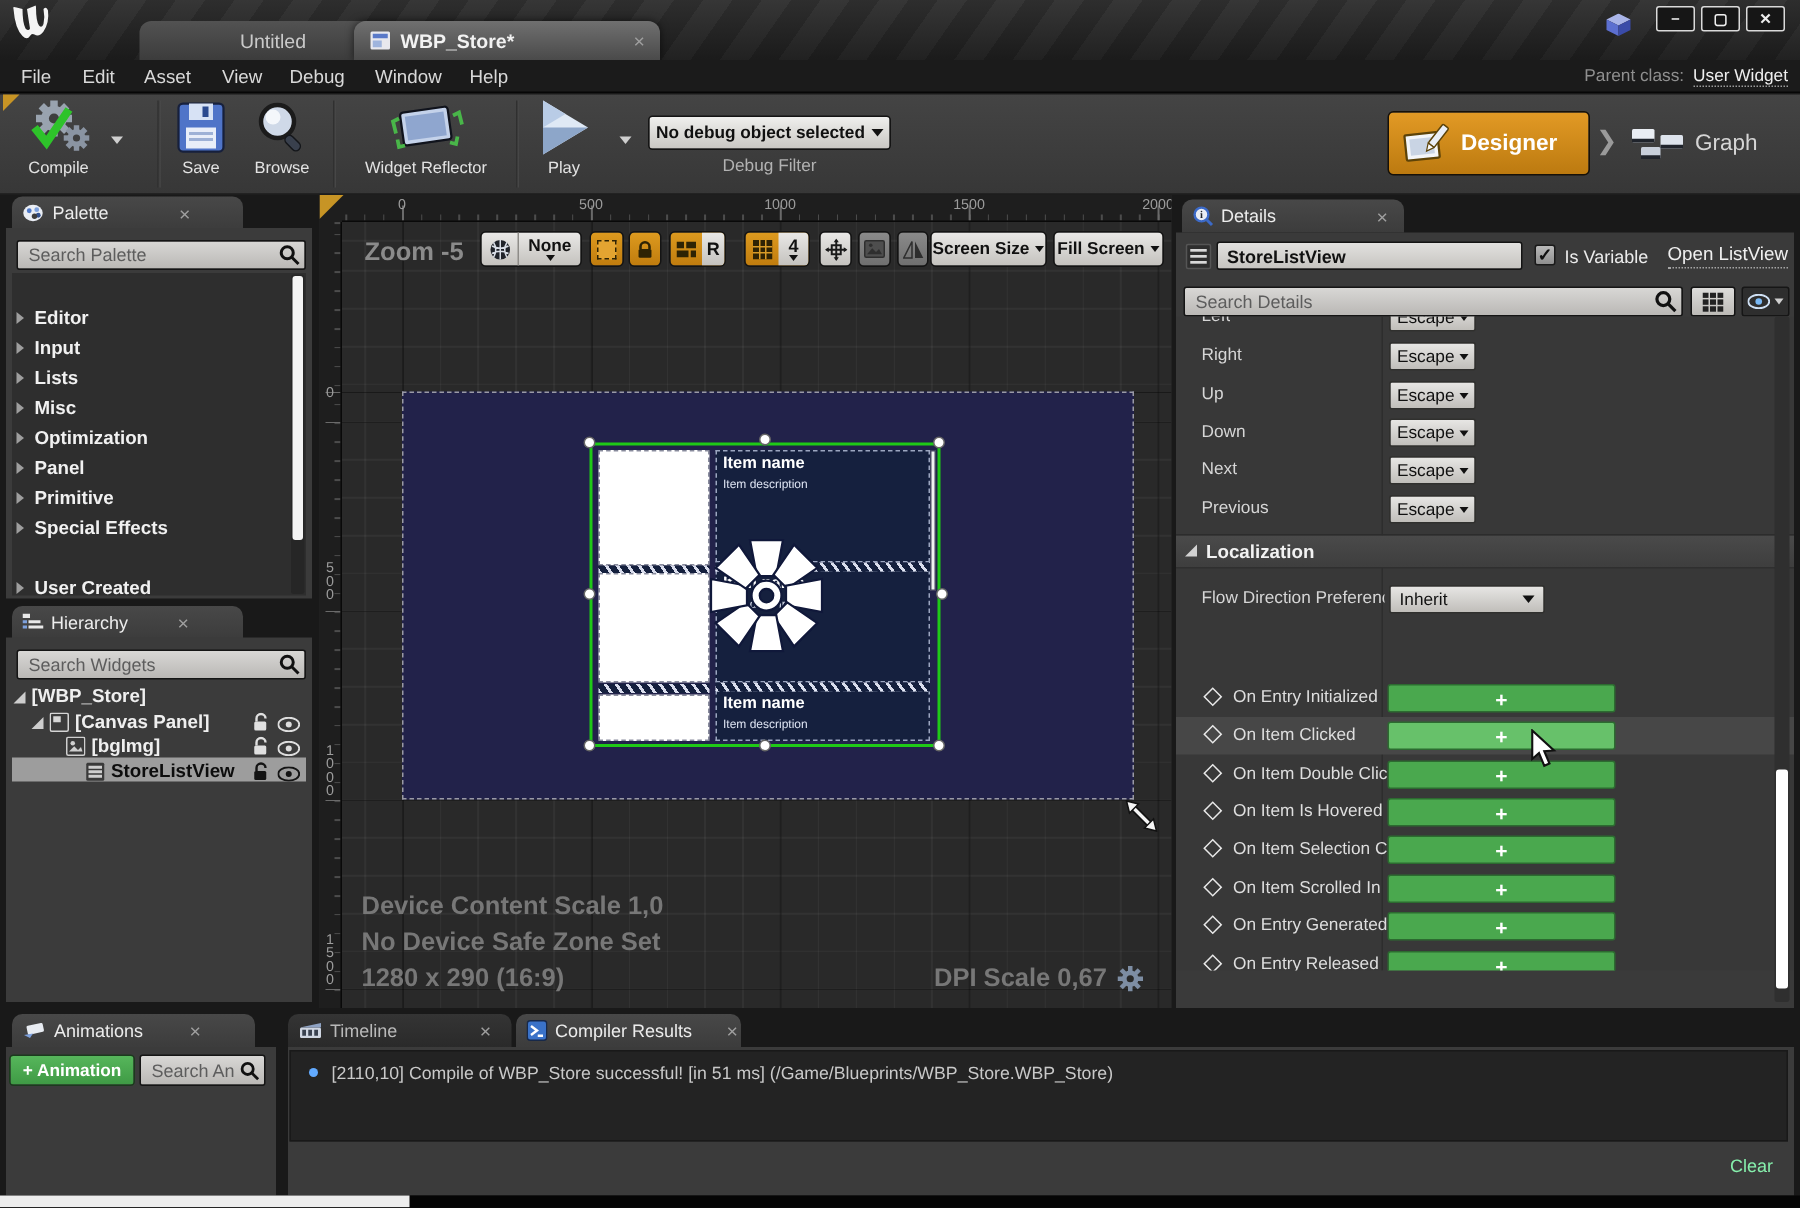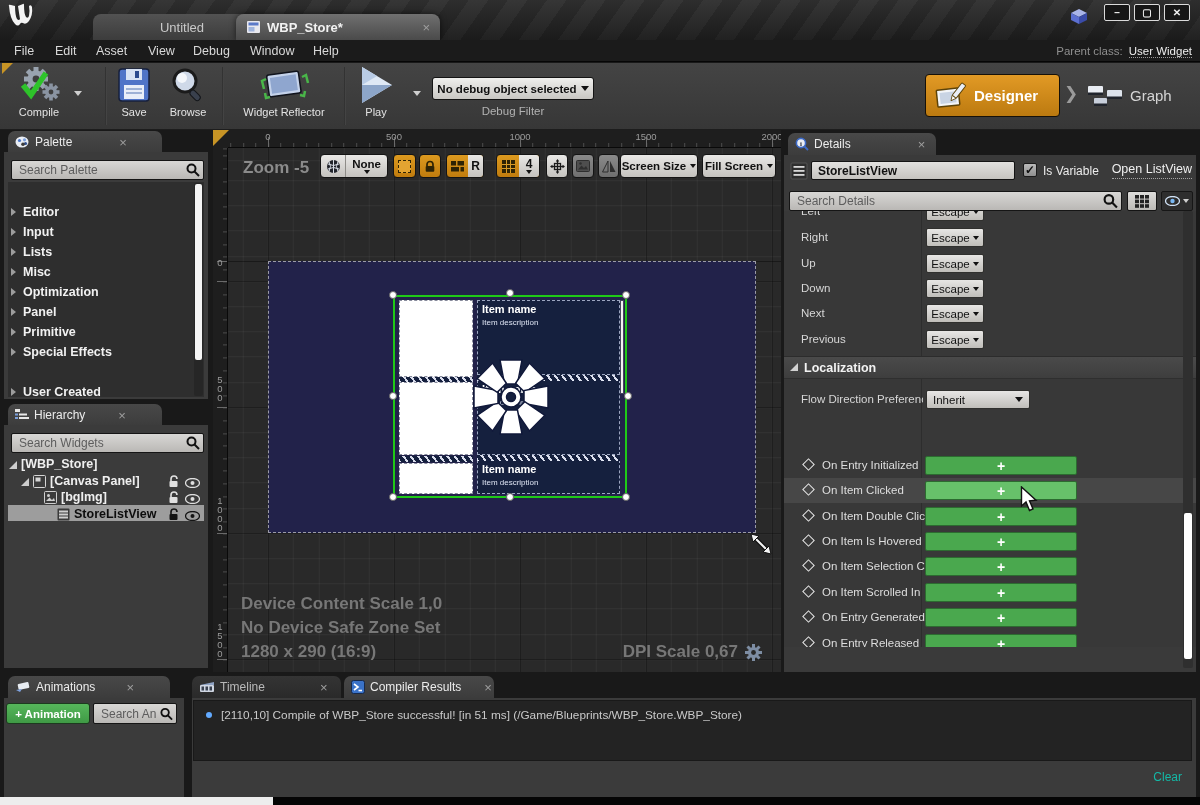--- a/index.html
+++ b/index.html
@@ -163,21 +163,21 @@
   .ev-row.hovered .plus-btn { background:#67c16a; }
   #dt-scroll { position:absolute; left:399px; top:81px; width:10px; height:457px; background:#2f2f2f; border-radius:2px; }
   #dt-scroll .thumb { position:absolute; left:1px; width:8px; top:302px; height:146px; background:#ffffff; border-radius:2px; }
 
   
   #bottom-panel { left:188px; top:672px; width:1012px; height:125px; }
   #bottom-panel .pbody { left:4px; top:26px; width:1004px; height:99px; }
   #log-box { position:absolute; left:1px; top:2px; width:999px; height:61px; background:#232323; border:1px solid #191919; }
   #log-bullet { position:absolute; left:12px; top:11px; width:6px; height:6px; border-radius:50%; background:#62aaff; }
   #log-text { position:absolute; left:27px; top:7px; font-family:Liberation Sans, sans-serif; font-size:11.8px; color:#c9c9c9; white-space:pre; }
-  #clear-link { position:absolute; right:14px; top:72px; font-size:12px; color:#14b8a6; }
+  #clear-link { position:absolute; right:14px; top:72px; font-size:12px; color:#86efac; }
 
   #bottom-strip { left:0; top:797px; width:1200px; height:8px; background:#050505; }
   #bottom-strip .white-seg { position:absolute; left:0; top:0; width:273px; height:8px; background:#ededed; }
 
   svg { display:block; }
 </style>
 </head>
 <body>
 
 <div id="app">

